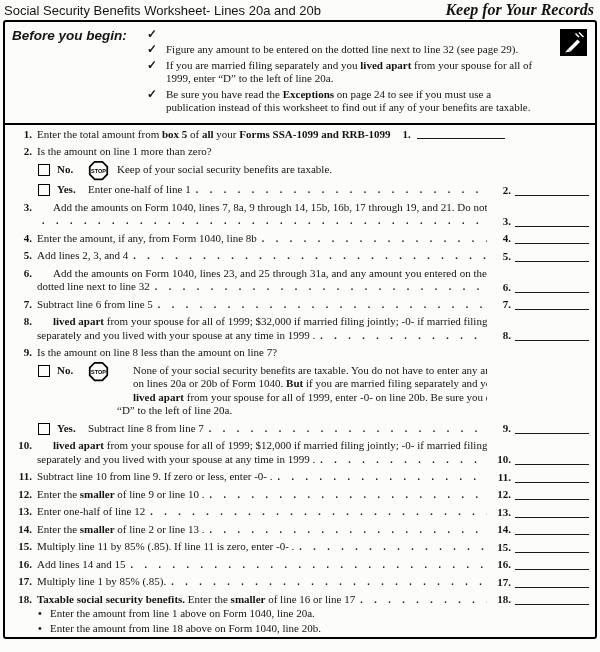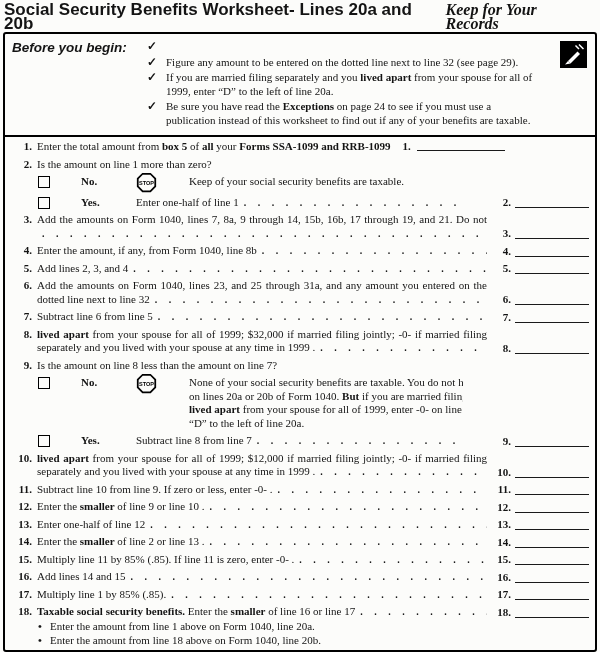--- a/index.html
+++ b/index.html
@@ -3,45 +3,45 @@
 <meta charset="utf-8">
 <style>
   html,body{margin:0;padding:0;}
   body{
     width:600px;height:652px;overflow:hidden;
     background:#fcfcfa;color:#141414;
     font-family:"Liberation Serif",serif;font-size:11px;line-height:13.5px;
   }
   .page{padding:1px 3px;}
   .hdr{display:flex;justify-content:space-between;align-items:baseline;padding:2px 3px 2px 1px;}
-  .title{font-family:"Liberation Sans",sans-serif;font-weight:bold;font-size:17px;}
+  .title{font-family:"Liberation Sans",sans-serif;font-weight:normal;font-size:13px;}
   .keep{font-style:italic;font-weight:bold;font-size:16px;}
   .box{border:2px solid #000;border-radius:3px;padding:3px 6px 2px 6px;background:#fcfcfa;}
   
   .before{display:flex;gap:19px;padding:3px 1px 4px 1px;}
   .b-label{font-family:"Liberation Sans",sans-serif;font-weight:bold;font-style:italic;font-size:13.5px;width:116px;flex-shrink:0;padding-top:1px;}
   .b-items{flex:1;}
   .b-item{display:flex;gap:9px;margin-bottom:2px;}
   .chk{width:10px;flex-shrink:0;font-size:12px;font-weight:bold;}
   .pencil{width:27px;height:27px;background:#000;border-radius:2px;flex-shrink:0;margin:1px 1px 0 4px;}
   .rule{border-top:2.5px solid #000;margin:2px -6px 3px -6px;}
   
   .row{display:flex;margin-top:1px;}
   .gap{margin-top:4px;}
   .num{width:21px;flex-shrink:0;font-weight:bold;text-align:right;padding-right:5px;}
   .content{flex:1;min-width:0;}
-  .preline{text-align:justify;text-align-last:justify;white-space:nowrap;overflow:hidden;}
+  .preline{text-align:justify;text-align-last:justify;white-space:nowrap;overflow:hidden;margin-left:16px;}
   .lastline{display:flex;align-items:flex-start;font-family:Liberation Serif, serif;}
   .leader{flex:1;overflow:hidden;white-space:nowrap;letter-spacing:4.5px;padding:0 6px 0 5px;font-weight:bold;font-size:10px;}
   .answer{width:102px;flex-shrink:0;display:flex;align-items:flex-end;gap:4px;align-self:flex-end;padding-bottom:1px;}
   .alabel{font-weight:bold;width:24px;text-align:right;line-height:12px;}
   .aline{flex:1;border-bottom:1.5px solid #1a1a1a;height:11px;}
   .inl-label{font-weight:bold;margin-left:12px;}
   .inl-line{display:inline-block;width:88px;border-bottom:1.5px solid #1a1a1a;height:10px;margin-left:6px;}
-  .choice{padding-left:27px;gap:24px;}
+  .choice{padding-left:27px;}
   .cb{width:10px;height:10px;border:1.4px solid #000;flex-shrink:0;margin:1px 7px 0 0;background:#fcfcfa;}
   .clabel{font-weight:bold;width:31px;flex-shrink:0;}
   .stopwrap{flex-shrink:0;margin:-3px 8px -5px 0;}
   .brow{padding-left:27px;}
   .bul{width:12px;flex-shrink:0;font-weight:bold;}
   b{font-weight:bold;}
 </style>
 </head>
 <body>
 

